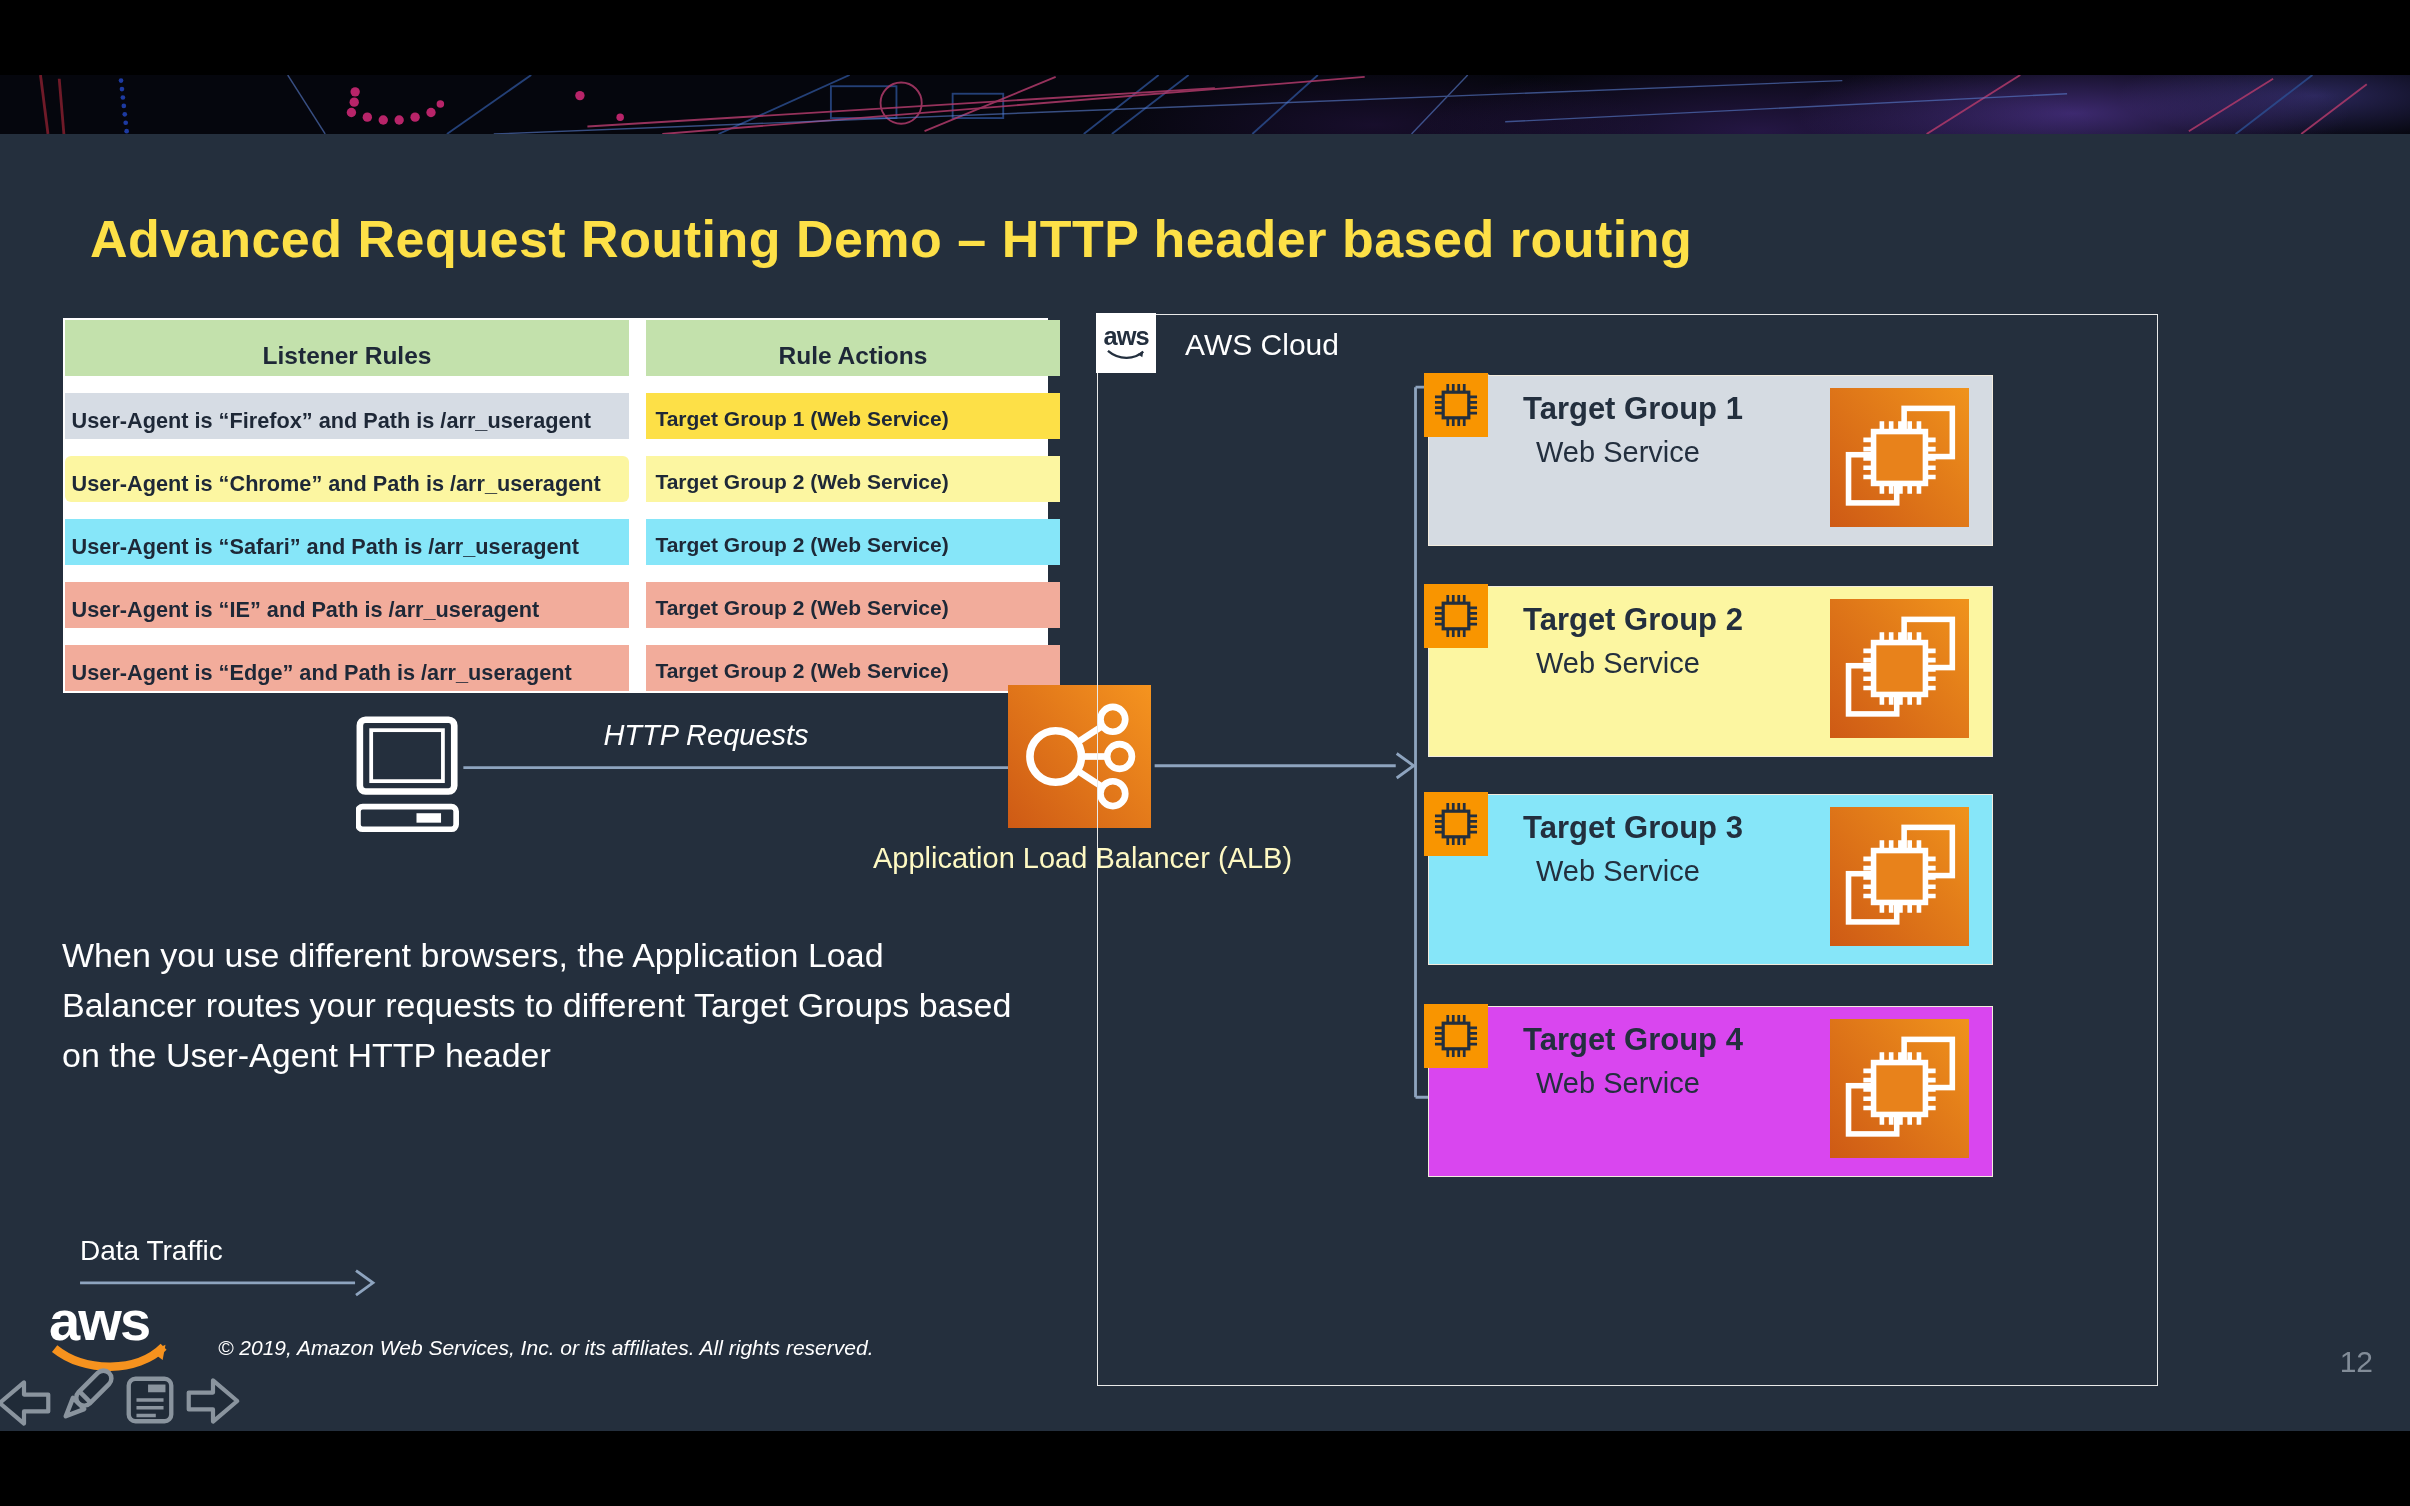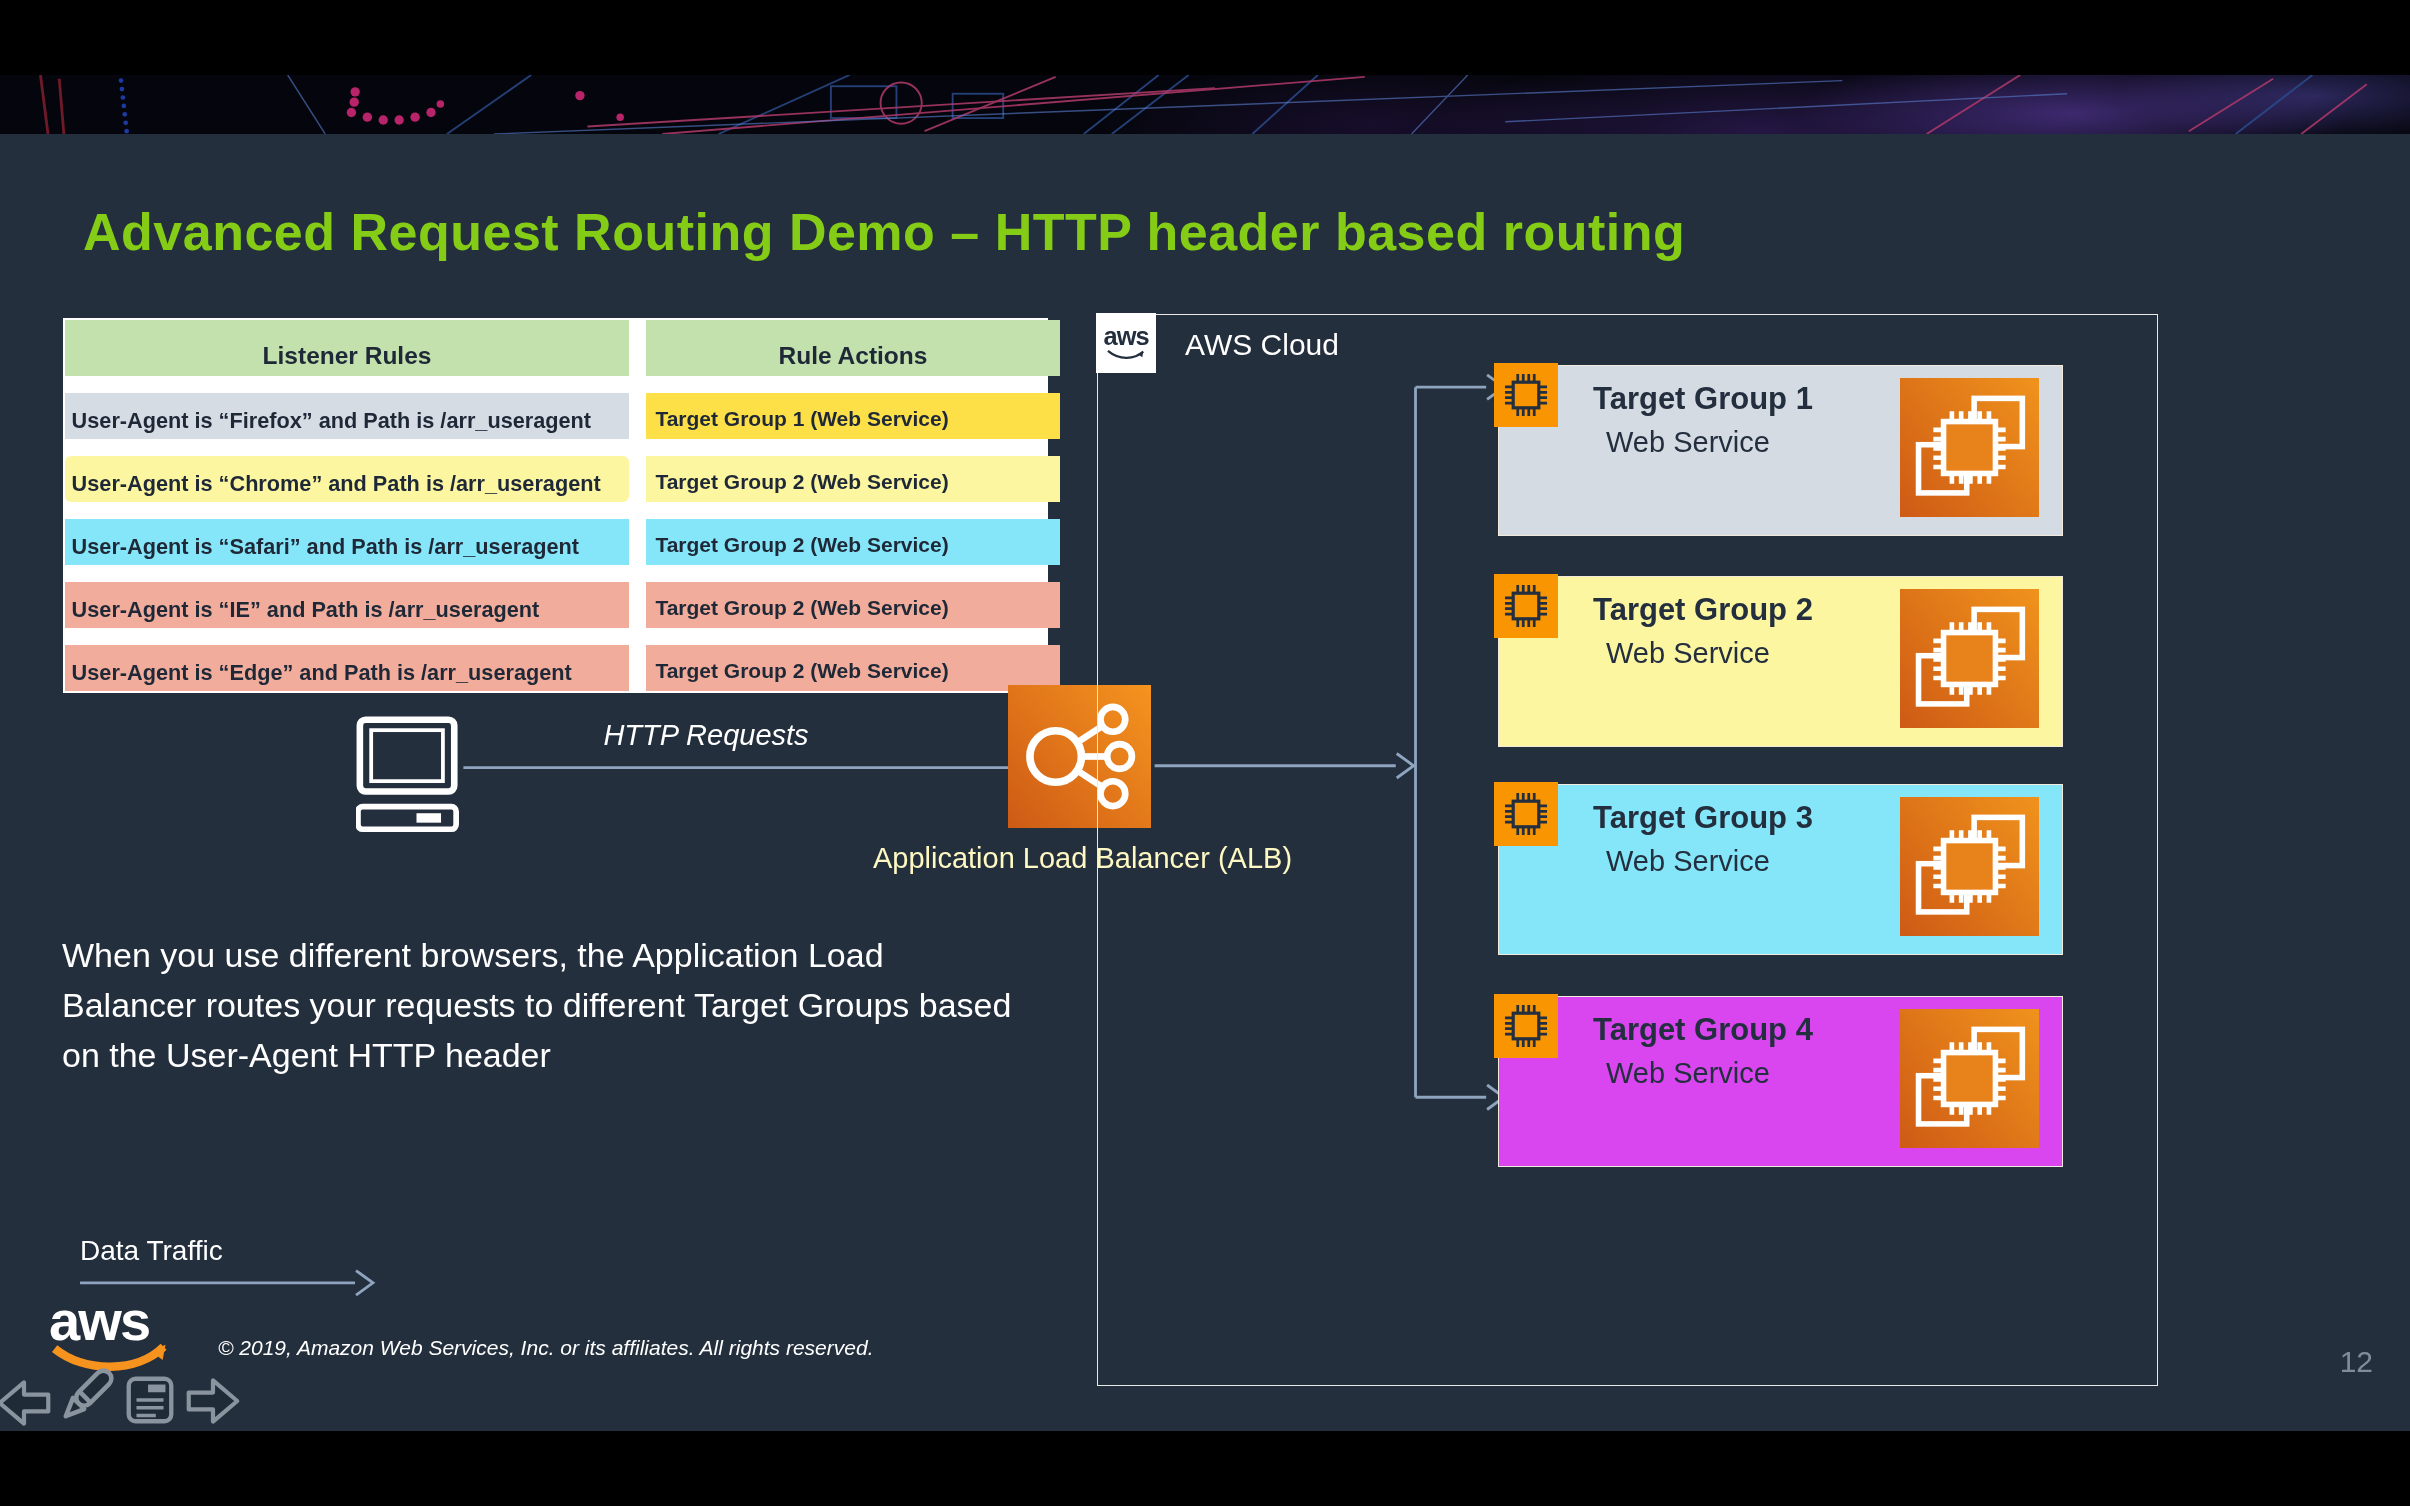--- a/index.html
+++ b/index.html
@@ -11,43 +11,43 @@
   .letterbox.bottom{top:1431px;height:75px;}
   .banner{position:absolute;left:0;top:75px;width:2411px;height:59px;
     background:
       radial-gradient(395px 89px at 86% 65%, rgba(106,70,190,.55), transparent 70%),
       radial-gradient(490px 104px at 73% 95%, rgba(62,36,112,.55), transparent 70%),
       radial-gradient(282px 66px at 96% 35%, rgba(98,88,205,.40), transparent 70%),
       radial-gradient(395px 85px at 57% 85%, rgba(42,22,74,.50), transparent 70%),
       #05060d;}
   .banner svg{position:absolute;inset:0;}
   
-  .title{position:absolute;left:83px;top:202px;width:2260px;margin:0;
-         font-size:52px;font-weight:bold;color:#84cc16;letter-spacing:0.5px;}
+  .title{position:absolute;left:83px;top:202px;width:2260px;margin:7px;
+         font-size:52px;font-weight:bold;color:#fde047;letter-spacing:0.5px;}
   
   .rules-table{position:absolute;left:63px;top:318px;width:981px;
 veri    border:2.8px solid #fff;background:#fff;display:grid;
     grid-template-columns:564px 414px;grid-template-rows:56px repeat(5,46px);gap:17px;}
   .rules-table{border:2.8px solid #fff;}
   .cell{display:flex;align-items:flex-end;color:#1E2837;overflow:hidden;white-space:nowrap;}
   .cell.hdr{justify-content:center;font-size:24.5px;font-weight:bold;padding-bottom:5.6px;}
   .cell.rule{font-size:21.7px;font-weight:bold;padding:0 0 4.7px 6.6px;}
   .cell.action{font-size:21px;font-weight:bold;padding:0 0 8.5px 9.4px;}
   
   .connectors{position:absolute;left:0;top:0;pointer-events:none;z-index:3;}
   .connectors path, .connectors line{stroke:#8EA4BF;stroke-width:3;fill:none;}
   
   .cloud-box{position:absolute;left:1097px;top:314px;width:1059px;height:1070px;
              border:1.9px solid #E9E9E9;z-index:5;}
   .cloud-logo{position:absolute;left:-1.9px;top:-1.9px;width:60px;height:60px;background:#fff;
               display:flex;flex-direction:column;align-items:center;justify-content:center;}
   .cloud-logo .mini-aws{font-size:25.4px;font-weight:bold;color:#232F3E;line-height:22.6px;letter-spacing:-0.9px;}
   .cloud-label{position:absolute;left:87px;top:13px;font-size:30px;color:#FFFFFF;}
   
-  .tg{position:absolute;left:1498px;width:563px;height:169px;border:1.9px solid #F2EBDD;z-index:4;}
+  .tg{position:absolute;left:1428px;width:563px;height:169px;border:1.9px solid #F2EBDD;z-index:4;margin-top:10px;}
   .tg .chip{position:absolute;left:-4.7px;top:-2.8px;width:64px;height:64px;background:#F99500;}
   .tg .tg-title{position:absolute;left:94px;top:15px;font-size:31px;font-weight:bold;color:#232F3E;}
   .tg .tg-sub{position:absolute;left:107px;top:60px;font-size:29px;color:#232F3E;}
   .tg .instances{position:absolute;right:22.6px;top:12.2px;width:139px;height:139px;
       background:linear-gradient(50deg,#CE5A15 0%,#F0931C 100%);}
   
   .alb-icon{position:absolute;left:1008px;top:685px;width:143px;height:143px;z-index:4;
       background:linear-gradient(50deg,#CE5A15 0%,#F5941F 100%);}
   .alb-label{position:absolute;left:753px;top:842px;width:659px;text-align:center;
       font-size:29px;color:#fef9c3;z-index:6;}

